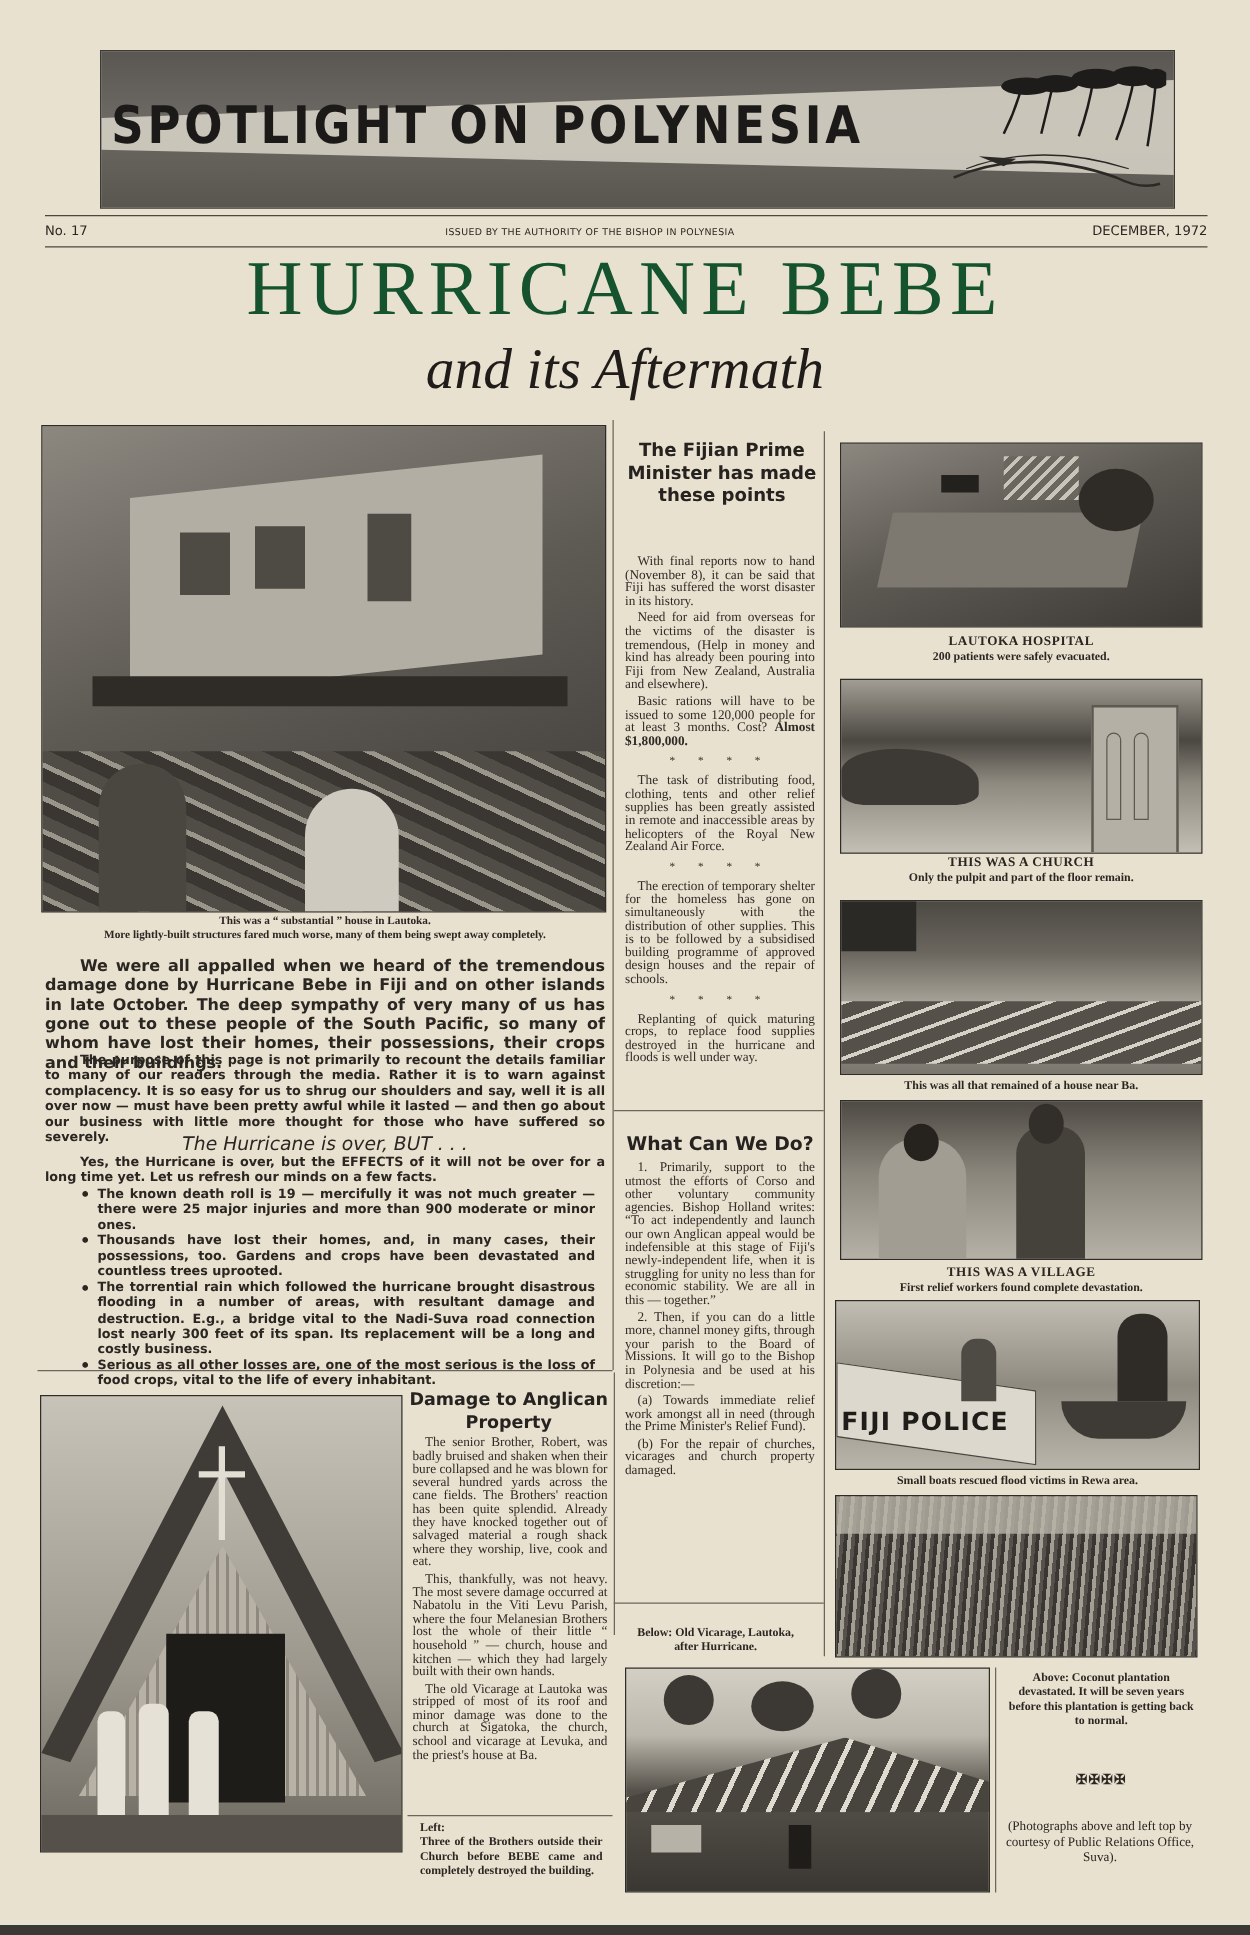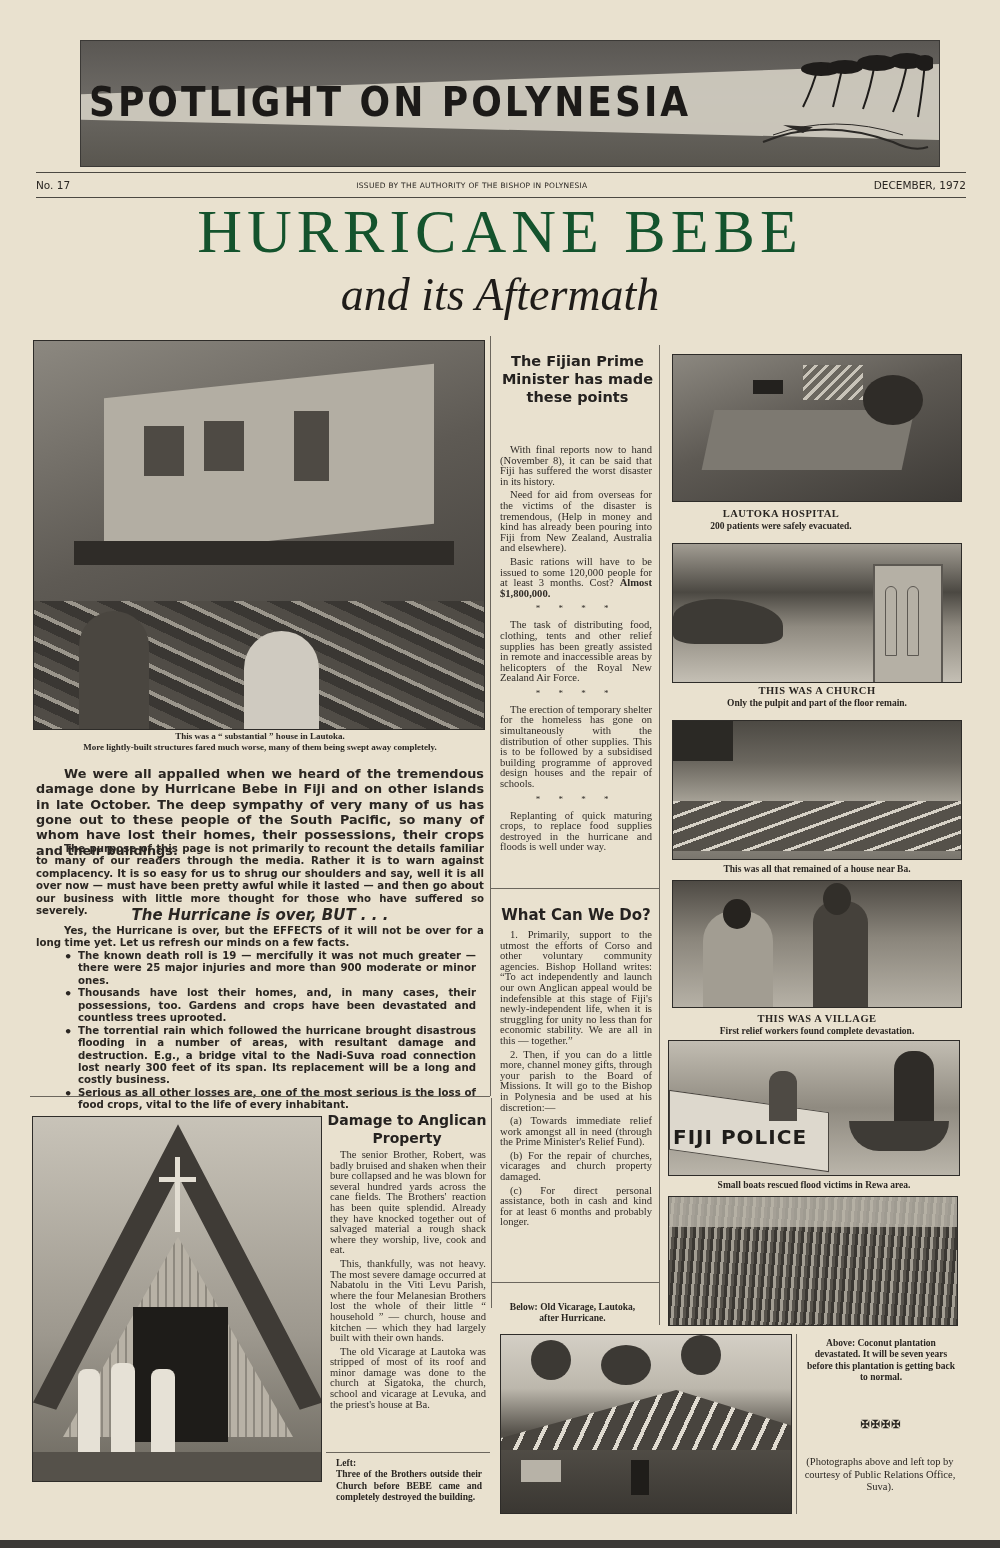--- a/index.html
+++ b/index.html
@@ -69,21 +69,21 @@
     font-family: "DejaVu Sans", sans-serif; font-weight: bold;
     font-size: 12.8px; line-height: 1.2; text-align: justify; color: #2a2622;
   }
   .lead .ind { display: inline-block; width: 28px; }
   .body2 {
     left: 36px; top: 843px; width: 448px;
     font-family: "DejaVu Sans", sans-serif; font-weight: bold;
     font-size: 10.2px; line-height: 1.22; text-align: justify;
   }
   .sec-title {
-    position: absolute; font-family: "DejaVu Sans", sans-serif; font-weight: bold;
+    position: absolute; font-family: "DejaVu Sans", sans-serif; font-weight: normal;
     font-style: italic; font-size: 15px; text-align: center;
   }
   .bullets { font-family: "DejaVu Sans", sans-serif; font-weight: bold; font-size: 10.2px; line-height: 1.22; }
   .bullets li { list-style: none; position: relative; padding-left: 14px; text-align: justify; }
   .bullets li::before { content: "•"; position: absolute; left: 0; top: -1px; font-size: 13px; }
   .col {
     position: absolute; font-family: "Liberation Serif", serif;
     font-size: 10.6px; line-height: 1.0; text-align: justify; color: #2f2b27;
   }
   .col p { text-indent: 10px; margin-bottom: 3px; }
@@ -200,41 +200,40 @@
   <p>Replanting of quick maturing crops, to replace food supplies destroyed in the hurricane and floods is well under way.</p>
 </div>
 <div class="hrule" style="left:491px; top:888px; width:168px;"></div>
 
 <div class="col-title abs" style="left:496px; top:906px; width:160px; font-size:15px;">What Can We Do?</div>
 <div class="col" style="left:500px; top:930px; width:152px;">
   <p>1. Primarily, support to the utmost the efforts of Corso and other voluntary community agencies. Bishop Holland writes: “To act independently and launch our own Anglican appeal would be indefensible at this stage of Fiji's newly-independent life, when it is struggling for unity no less than for economic stability. We are all in this — together.”</p>
   <p>2. Then, if you can do a little more, channel money gifts, through your parish to the Board of Missions. It will go to the Bishop in Polynesia and be used at his discretion:—</p>
   <p>(a) Towards immediate relief work amongst all in need (through the Prime Minister's Relief Fund).</p>
   <p>(b) For the repair of churches, vicarages and church property damaged.</p>
-  <p>(c) For direct personal assistance, both in cash and kind for at least 6 months and probably longer.</p>
 </div>
 <div class="hrule" style="left:491px; top:1282px; width:168px;"></div>
 <div class="cap" style="left:500px; top:1302px; width:145px; font-size:9.5px;">Below: Old Vicarage, Lautoka, after Hurricane.</div>
 
 <div class="photo" style="left:500px; top:1334px; width:292px; height:180px; background:linear-gradient(180deg,#d4cfc5 0%,#bcb7ac 30%,#55514a 55%,#3a3732 100%);">
   <div class="ph-shape" style="left:0; top:55px; width:292px; height:60px; background:repeating-linear-gradient(115deg,#e0dbd0 0 4px,#48443e 4px 18px); clip-path:polygon(0 80%, 60% 0, 100% 60%, 100% 100%, 0 100%);"></div>
   <div class="ph-shape" style="left:30px; top:5px; width:40px; height:40px; border-radius:50%; background:#3c3934;"></div>
   <div class="ph-shape" style="left:100px; top:10px; width:50px; height:40px; border-radius:50%; background:#3c3934;"></div>
   <div class="ph-shape" style="left:180px; top:0; width:40px; height:40px; border-radius:50%; background:#3c3934;"></div>
   <div class="ph-shape" style="left:20px; top:125px; width:40px; height:22px; background:#b7b2a7;"></div>
   <div class="ph-shape" style="left:130px; top:125px; width:18px; height:35px; background:#1f1d1a;"></div>
 </div>
 
 <div class="photo" style="left:672px; top:354px; width:290px; height:148px;">
   <div class="ph-shape" style="left:35px; top:55px; width:200px; height:60px; background:#7d7971; transform:skewX(-12deg);"></div>
   <div class="ph-shape" style="left:80px; top:25px; width:30px; height:14px; background:#23211e;"></div>
   <div class="ph-shape" style="left:130px; top:10px; width:60px; height:35px; background:repeating-linear-gradient(135deg,#c9c4b9 0 3px,#6b675f 3px 8px);"></div>
   <div class="ph-shape" style="left:190px; top:20px; width:60px; height:50px; border-radius:50%; background:#2f2c28;"></div>
 </div>
-<div class="cap" style="left:636px; top:508px; width:290px;">
+<div class="cap" style="left:672px; top:508px; width:290px;">
   <span class="cap-t">LAUTOKA HOSPITAL</span>
   <span>200 patients were safely evacuated.</span>
 </div>
 
 <div class="photo" style="left:672px; top:543px; width:290px; height:140px; background:linear-gradient(180deg,#a29d93 0%,#4b4842 35%,#8f8a80 60%,#c4bfb4 100%);">
   <div class="ph-shape" style="left:200px; top:20px; width:70px; height:120px; background:#b5b0a5; border:2px solid #5c5852;"></div>
   <div class="ph-shape" style="left:212px; top:42px; width:12px; height:70px; border-radius:6px 6px 0 0; border:1px solid #5c5852;"></div>
   <div class="ph-shape" style="left:234px; top:42px; width:12px; height:70px; border-radius:6px 6px 0 0; border:1px solid #5c5852;"></div>
   <div class="ph-shape" style="left:0; top:55px; width:110px; height:45px; border-radius:40% 60% 20% 20%; background:#3d3a35;"></div>
 </div>

